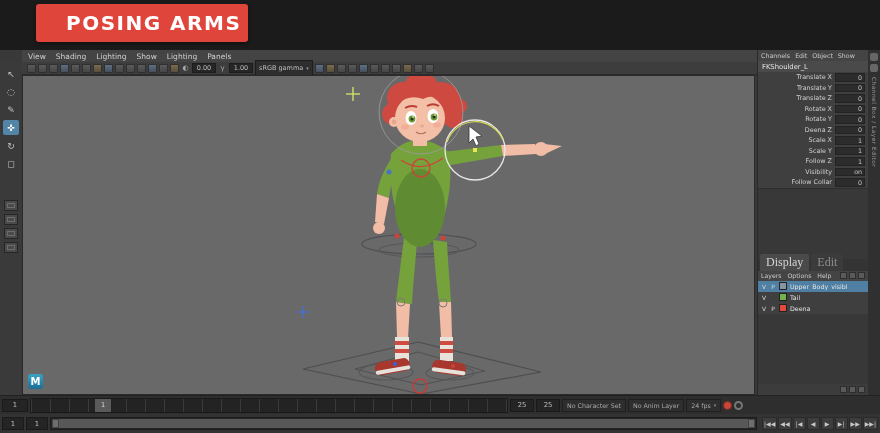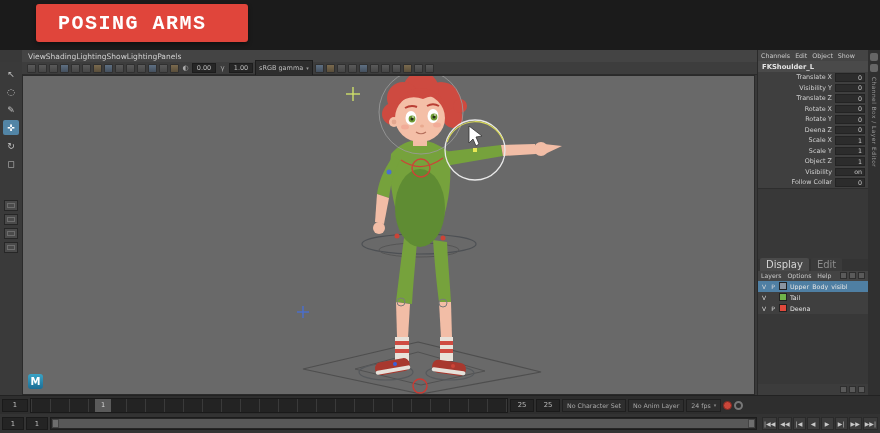--- a/index.html
+++ b/index.html
@@ -3,29 +3,29 @@
 <meta charset="utf-8">
 <style>
   * { margin:0; padding:0; box-sizing:border-box; }
   html,body { background:#151515; }
   body { font-family:"DejaVu Sans","Liberation Sans",sans-serif; }
   #stage { position:relative; width:880px; height:433px; background:#1b1b1b; overflow:hidden; }
 
   
   .banner { position:absolute; left:36px; top:4px; width:212px; height:38px;
             background:#e0453b; border-radius:3px; display:flex; align-items:center;
-            padding-left:22px; box-shadow:0 2px 4px rgba(0,0,0,.4); z-index:50;font-family:Liberation Mono, monospace; }
+            padding-left:30px; box-shadow:0 2px 4px rgba(0,0,0,.4); z-index:50; }
   .banner span { color:#fff; font-size:20px; font-weight:600; letter-spacing:1.5px; }
 
   
   .maya { position:absolute; left:0; top:50px; width:880px; height:383px; background:#393939; }
 
   
   .menubar { position:absolute; left:22px; top:0; width:846px; height:12px; background:#444;
-             display:flex; align-items:center; padding-left:6px; }
+             display:flex; align-items:center; gap:10px; padding-left:6px; }
   .menubar span { font-size:7.5px; color:#cfcfcf; }
   .menubar .corner-icons { margin-left:auto; display:flex; gap:3px; padding-right:4px; }
   .mini-ic { width:8px; height:8px; border-radius:2px; background:#666; }
   .mini-ic.red { background:#c0544a; }
   .mini-ic.blu { background:#5a7ea6; }
 
   
   .iconbar { position:absolute; left:22px; top:12px; width:846px; height:13px; background:#3d3d3d;
              display:flex; align-items:center; gap:2px; padding-left:5px; border-bottom:1px solid #2c2c2c; }
   .shelf-ic { width:9px; height:9px; border-radius:1px; background:linear-gradient(#5a5a5a,#464646); border:1px solid #303030; }
@@ -54,29 +54,29 @@
   .maya-logo { position:absolute; left:5px; bottom:5px; width:15px; height:15px; border-radius:3px;
                background:linear-gradient(#39a3c6,#1c6e96); color:#fff; font-size:10px; font-weight:bold;
                display:flex; align-items:center; justify-content:center; }
 
   
   .rpanel { position:absolute; left:757px; top:0; width:111px; height:345px; background:#3f3f3f;
             border-left:1px solid #2a2a2a; display:flex; flex-direction:column; }
   .cb-menus { height:11px; display:flex; gap:5px; align-items:center; padding:0 3px; background:#444; }
   .cb-menus span { font-size:6.3px; color:#c9c9c9; }
   .cb-objname { height:11px; background:#4a4a4a; display:flex; align-items:center; padding-left:4px; }
-  .cb-objname span { font-size:6.8px; color:#e2e2e2; font-weight:bold; }
+  .cb-objname span { font-size:6.8px; color:#e2e2e2; font-weight:normal; }
   .attr-row { height:10.5px; display:flex; align-items:center; justify-content:flex-end; gap:3px; padding-right:3px; }
   .attr-row .lbl { font-size:6.4px; color:#cfcfcf; text-align:right; }
   .attr-row .val { width:30px; height:8.5px; background:#2c2c2c; border:1px solid #232323;
                    font-size:6.3px; color:#c9c9c9; display:flex; align-items:center; justify-content:flex-end; padding-right:2px; }
   .cb-fill { flex:1 1 auto; background:#383838; border-top:1px solid #2e2e2e; }
 
   .le-tabs { height:12px; display:flex; align-items:flex-end; background:#343434; padding-left:2px; gap:2px; }
-  .le-tab { font-size:10px; color:#d5d5d5; background:#4a4a4a; padding:1px 6px; border-radius:2px 2px 0 0; }
+  .le-tab { font-size:12px; color:#d5d5d5; background:#4a4a4a; padding:1px 6px; border-radius:2px 2px 0 0;font-family:Liberation Serif, serif; }
   .le-tab.inactive { color:#8d8d8d; background:#3b3b3b; }
   .le-menus { height:10px; display:flex; gap:6px; align-items:center; padding:0 3px; background:#444; }
   .le-menus span { font-size:6.2px; color:#c9c9c9; }
   .le-menus .le-icons { margin-left:auto; display:flex; gap:2px; }
   .le-ic { width:7px; height:7px; background:#5a5a5a; border:1px solid #2e2e2e; }
   .layer-row { height:11px; display:flex; align-items:center; gap:3px; padding-left:3px; background:#3f3f3f; }
   .layer-row.selected { background:#4f7fa3; }
   .layer-row .vp { font-size:6px; color:#d8d8d8; width:6px; text-align:center; }
   .swatch { width:8px; height:8px; border:1px solid #222; }
   .layer-row .lname { font-size:6.3px; color:#e4e4e4; white-space:nowrap; overflow:hidden; }
@@ -332,21 +332,21 @@
       </div>
       <div class="cb-objname">
         <span>FKShoulder_L</span>
       </div>
 
       <div class="attr-row">
           <span class="lbl">Translate X</span>
           <span class="val">0</span>
         </div>
       <div class="attr-row">
-          <span class="lbl">Visibility Y</span>
+          <span class="lbl">Translate Y</span>
           <span class="val">0</span>
         </div>
       <div class="attr-row">
           <span class="lbl">Translate Z</span>
           <span class="val">0</span>
         </div>
       <div class="attr-row">
           <span class="lbl">Rotate X</span>
           <span class="val">0</span>
         </div>
@@ -360,21 +360,21 @@
         </div>
       <div class="attr-row">
           <span class="lbl">Scale X</span>
           <span class="val">1</span>
         </div>
       <div class="attr-row">
           <span class="lbl">Scale Y</span>
           <span class="val">1</span>
         </div>
       <div class="attr-row">
-          <span class="lbl">Object Z</span>
+          <span class="lbl">Follow Z</span>
           <span class="val">1</span>
         </div>
       <div class="attr-row">
           <span class="lbl">Visibility</span>
           <span class="val">on</span>
         </div>
       <div class="attr-row">
           <span class="lbl">Follow Collar</span>
           <span class="val">0</span>
         </div>

